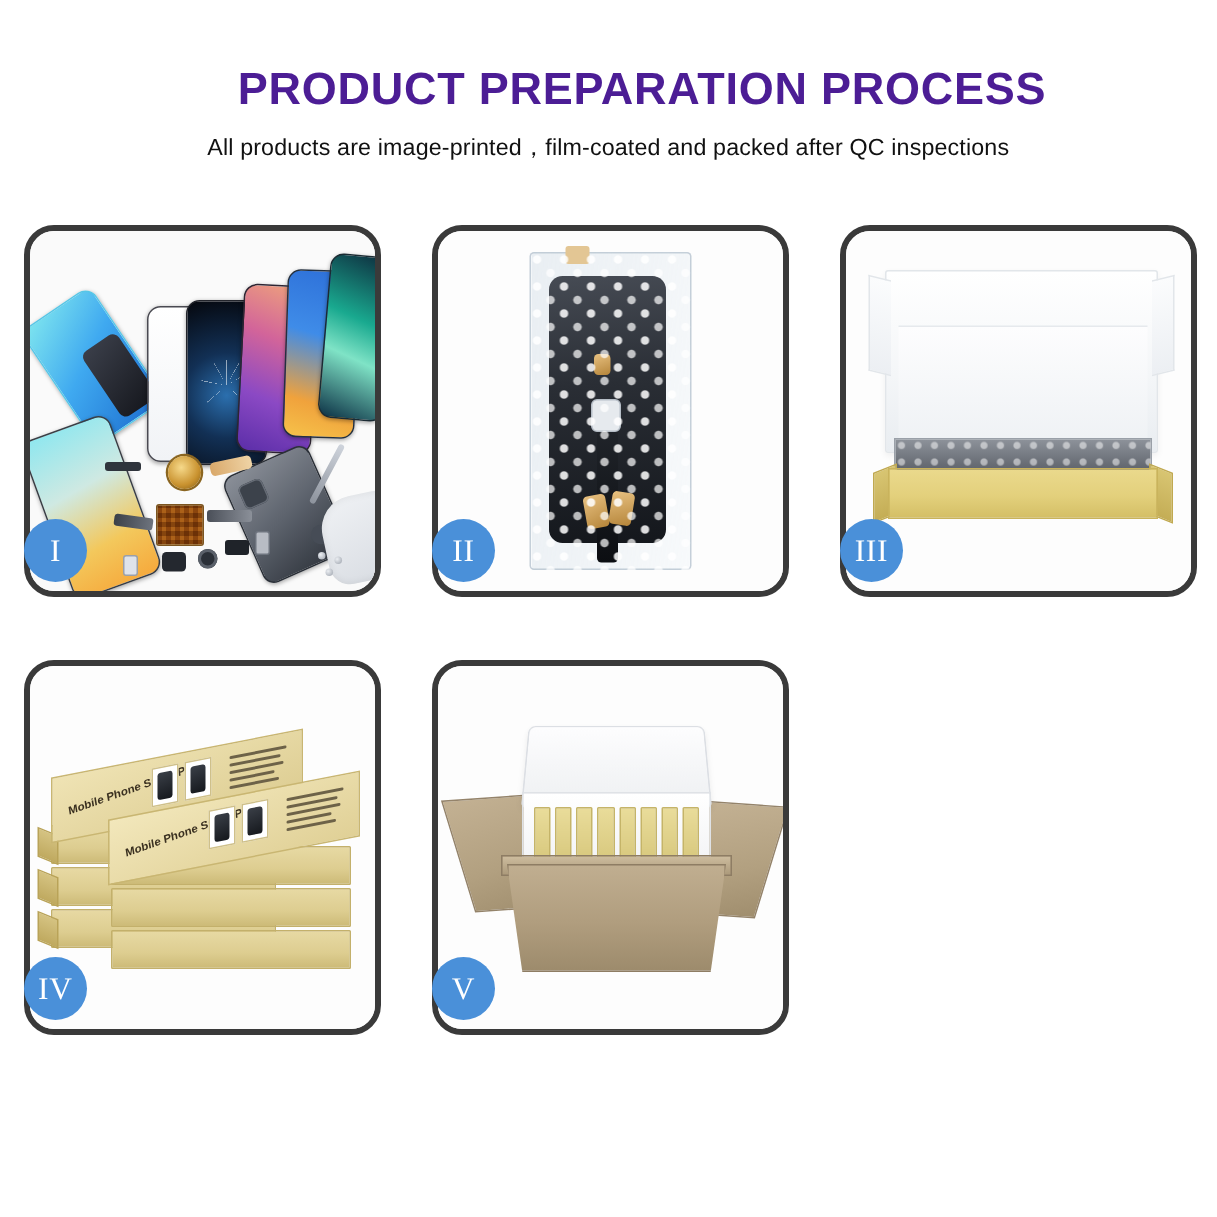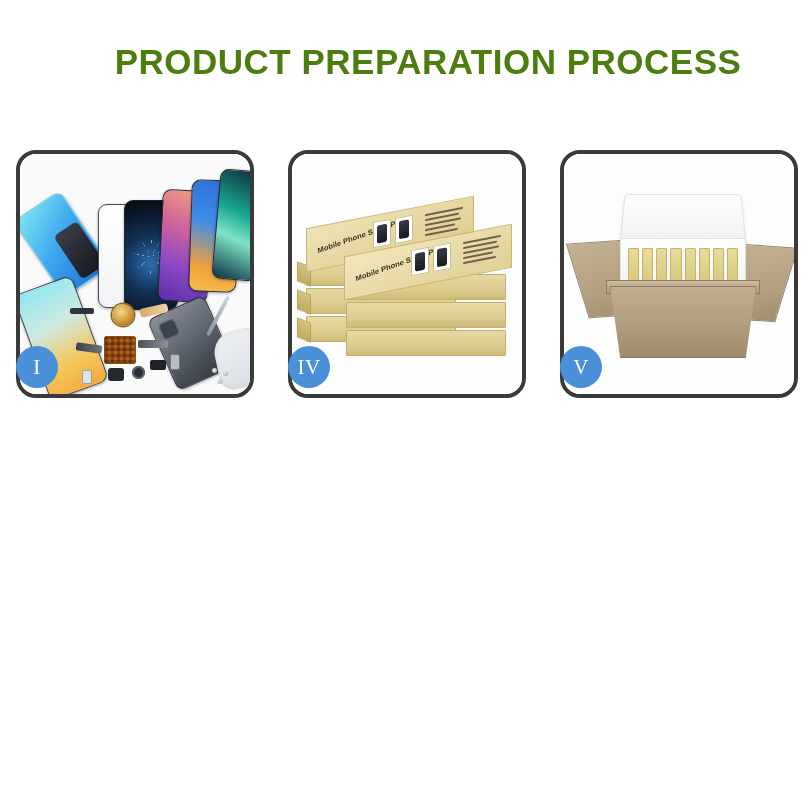--- a/index.html
+++ b/index.html
@@ -7,21 +7,21 @@
     width: 811px; height: 811px;
     background: #ffffff;
     font-family: "Liberation Sans", sans-serif;
     overflow: hidden;
   }
   .page { position: relative; width: 811px; height: 811px; background: #fff; }
 
   
   .header { padding-top: 44px; text-align: center; }
   .title {
-    font-size: 35px; font-weight: 700; color: #4d7c0f;
+    font-size: 30px; font-weight: 700; color: #4c1d95;
     letter-spacing: 0.5px; line-height: 1.05;
     font-family: "Liberation Sans", sans-serif;
     padding-left: 45px;
   }
   .subtitle {
     margin-top: 12px; font-size: 15.5px; color: #111;
     font-family: "Liberation Sans", sans-serif; letter-spacing: 0.1px;
   }
 
   
@@ -371,20 +371,21 @@
   .tape1 { left: 24px; top: 76px; width: 18px; height: 24px; transform: skewY(-8deg); }
   .tape2 { left: 28px; top: 136px; width: 16px; height: 20px; transform: skewY(-8deg); }
 </style>
 </head>
 <body>
 
 <div class="page">
 
   <div class="header">
     <div class="title">PRODUCT PREPARATION PROCESS</div>
+    <div class="subtitle">All products are image-printed，film-coated and packed after QC inspections</div>
   </div>
 
   <div class="grid">
 
     <div class="panel">
       <div class="panel-inner p1">
         <div class="phone ph-film">
             <div class="ph-film-in"></div>
           </div>
         <div class="phone ph-glass"></div>
@@ -411,21 +412,58 @@
           <i style="left:0;top:0"></i>
             <i style="left:11px;top:3px"></i>
             <i style="left:5px;top:11px"></i>
         </div>
       </div>
       <div class="badge">
         <span>I</span>
       </div>
     </div>
 
-
+    <div class="panel">
+      <div class="panel-inner p2">
+        <div class="bagwrap">
+          <div class="bag"></div>
+          <div class="tapetab"></div>
+          <div class="screen-in">
+            <div class="flexstrip"></div>
+            <div class="connpad"></div>
+            <div class="goldtab gt3"></div>
+            <div class="goldtab gt1"></div>
+            <div class="goldtab gt2"></div>
+          </div>
+          <div class="bubbles"></div>
+        </div>
+      </div>
+      <div class="badge">
+        <span>II</span>
+      </div>
+    </div>
+
+    <div class="panel">
+      <div class="panel-inner p3">
+        <div class="lid">
+          <div class="lid-face"></div>
+        </div>
+        <div class="tray">
+          <div class="tray-inner">
+              <div class="bub"></div>
+            </div>
+          <div class="tray-left"></div>
+          <div class="tray-right"></div>
+          <div class="tray-front"></div>
+        </div>
+      </div>
+      <div class="badge">
+        <span>III</span>
+      </div>
+    </div>
 
     <div class="panel">
       <div class="panel-inner p4">
         <div class="stack">
 
           <div class="sbox" style="left:0; top:72px;">
               <div class="side"></div>
             </div>
           <div class="sbox" style="left:0; top:100px;">
               <div class="side"></div>

